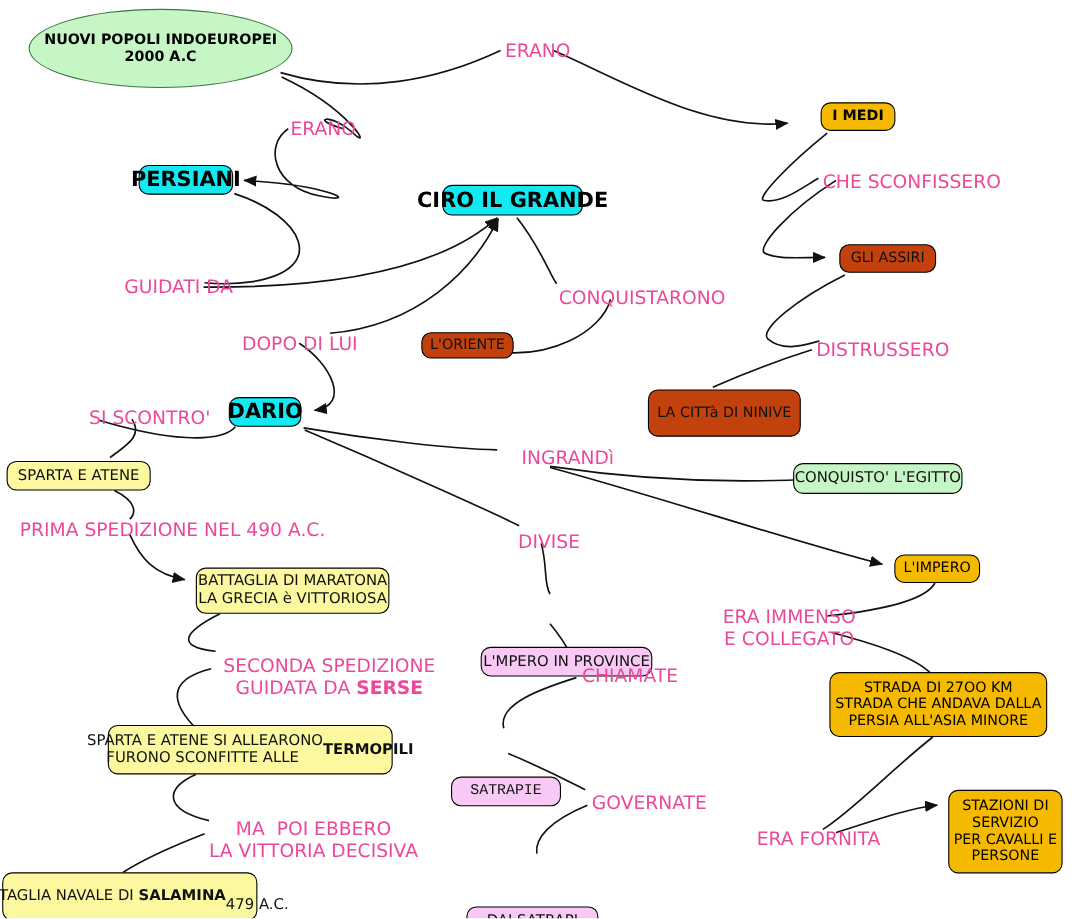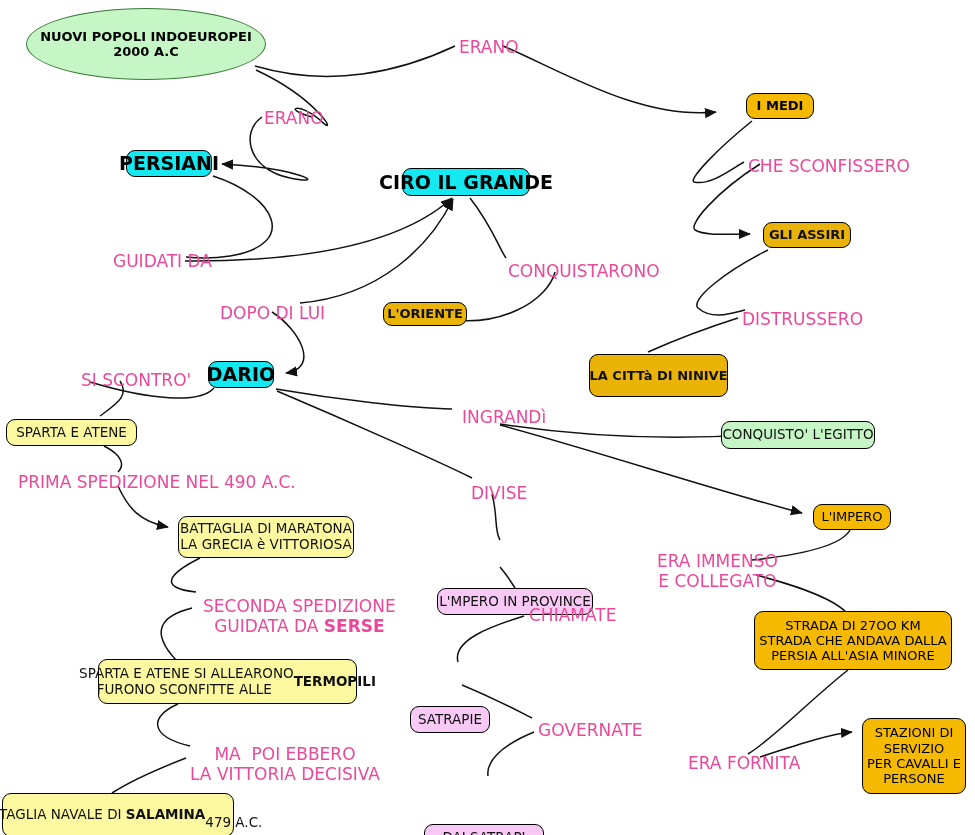--- a/index.html
+++ b/index.html
@@ -8,21 +8,21 @@
   #wires{position:absolute;left:0;top:0;width:975px;height:835px;pointer-events:none;}
   .node{position:absolute;box-sizing:border-box;display:flex;align-items:center;justify-content:center;
         text-align:center;line-height:1.18;white-space:pre;}
   .node.rect{border-radius:9px;border:1.6px solid #000;}
   .node.oval{border-radius:50%;border:1.4px solid #3a7a3a;}
   .lbl{position:absolute;color:#ec4899;font-size:17px;line-height:1.2;white-space:pre;text-align:center;}
   
   .c-green-oval{background:#c6f5c6;color:#000;font-weight:bold;font-size:13px;}
   .c-cyan{background:#14e8f0;border-color:#1a1a1a;color:#000;font-weight:bold;font-size:19px;}
   .c-amber-plain{background:#f5ba00;border-color:#7a5c00;color:#000;font-weight:normal;font-size:13px;}
-  .c-grey{background:#eab308;border-color:#555;color:#111;font-weight:bold;font-size:13px;}
+  .c-grey{background:#c2410c;border-color:#555;color:#111;font-weight:normal;font-size:13px;}
   .c-yellow{background:#fbf8a0;border-color:#8a8a22;color:#111;font-weight:normal;font-size:13.5px;}
   .c-pink{background:#f8c9f5;border-color:#8a3a8a;color:#111;font-weight:normal;font-size:13.5px;margin-top:48px;}
   .c-lgreen{background:#c6f5c6;border-color:#3a7a3a;color:#111;font-weight:normal;font-size:13.5px;}
   b{font-weight:bold;}
 </style>
 </head>
 <body>
 
 <div id="map">
 
@@ -95,34 +95,34 @@
     <div class="node rect c-grey" style="left: 763px; top: 222px; width: 88px; height: 26px;">GLI ASSIRI</div>
     <div class="node rect c-grey" style="left: 383px; top: 302px; width: 84px; height: 24px;">L'ORIENTE</div>
     <div class="node rect c-grey" style="left: 589px; top: 354px; width: 139px; height: 43px;">LA CITTà DI NINIVE</div>
     <div class="node rect c-cyan" style="font-weight: bold; left: 208px; top: 361px; width: 66px; height: 27px;">DARIO</div>
     <div class="node rect c-yellow" style="left: 6px; top: 419px; width: 131px; height: 27px;">SPARTA E ATENE</div>
     <div class="node rect c-lgreen" style="left: 721px; top: 421px; width: 154px; height: 28px;">CONQUISTO' L'EGITTO</div>
     <div class="node rect c-amber-plain" style="left: 813px; top: 504px; width: 78px; height: 26px;">L'IMPERO</div>
     <div class="node rect c-yellow" style="left: 178px; top: 516px; width: 176px; height: 42px;">BATTAGLIA DI MARATONA<br>LA GRECIA è VITTORIOSA</div>
     <div class="node rect c-pink" style="left: 437px; top: 540px; width: 156px; height: 27px;">L'MPERO IN PROVINCE</div>
     <div class="node rect c-amber-plain" style="left: 754px; top: 611px; width: 198px; height: 59px;">STRADA DI 27OO KM<br>STRADA CHE ANDAVA DALLA<br>PERSIA ALL'ASIA MINORE</div>
-    <div class="node rect c-pink" style="left: 410px; top: 658px; width: 80px; height: 27px;">SATRAPIE</div>
+    <div class="node rect c-pink" style="left: 410px; top: 658px; width: 100px; height: 27px; font-family: Liberation Mono, monospace;">SATRAPIE</div>
     <div class="node rect c-yellow" style="left: 98px; top: 659px; width: 259px; height: 45px;">SPARTA E ATENE SI ALLEARONO<br>FURONO SCONFITTE ALLE <b>TERMOPILI</b></div>
     <div class="node rect c-amber-plain" style="left: 862px; top: 718px; width: 104px; height: 76px;">STAZIONI DI<br>SERVIZIO<br>PER CAVALLI E<br>PERSONE</div>
     <div class="node rect c-pink" style="left: 424px; top: 776px; width: 120px; height: 44px;">DAI SATRAPI<br>(GOVERNATORI)</div>
     <div class="node rect c-yellow" style="left: 2px; top: 793px; width: 232px; height: 44px;">BATTAGLIA NAVALE DI <b>SALAMINA</b><br>479 A.C.</div>
     <div class="lbl" style="left: 459px; top: 37px;">ERANO</div>
     <div class="lbl" style="left: 264px; top: 108px;">ERANO</div>
     <div class="lbl" style="left: 748px; top: 156px;">CHE SCONFISSERO</div>
     <div class="lbl" style="left: 113px; top: 251px;">GUIDATI DA</div>
     <div class="lbl" style="left: 508px; top: 261px;">CONQUISTARONO</div>
     <div class="lbl" style="left: 742px; top: 309px;">DISTRUSSERO</div>
     <div class="lbl" style="left: 220px; top: 303px;">DOPO DI LUI</div>
     <div class="lbl" style="left: 81px; top: 370px;">SI SCONTRO'</div>
-    <div class="lbl" style="left: 462px; top: 407px;">INGRANDì</div>
+    <div class="lbl" style="left: 474px; top: 407px;">INGRANDì</div>
     <div class="lbl" style="left: 18px; top: 472px;">PRIMA SPEDIZIONE NEL 490 A.C.</div>
     <div class="lbl" style="left: 471px; top: 483px;">DIVISE</div>
     <div class="lbl" style="left: 657px; top: 551px;">ERA IMMENSO<br>E COLLEGATO</div>
     <div class="lbl" style="left: 203px; top: 596px;">SECONDA SPEDIZIONE<br>GUIDATA DA <b>SERSE</b></div>
     <div class="lbl" style="left: 529px; top: 605px;">CHIAMATE</div>
     <div class="lbl" style="left: 538px; top: 720px;">GOVERNATE</div>
     <div class="lbl" style="left: 190px; top: 744px;">MA  POI EBBERO<br>LA VITTORIA DECISIVA</div>
     <div class="lbl" style="left: 688px; top: 753px;">ERA FORNITA</div>
   </div>
 

